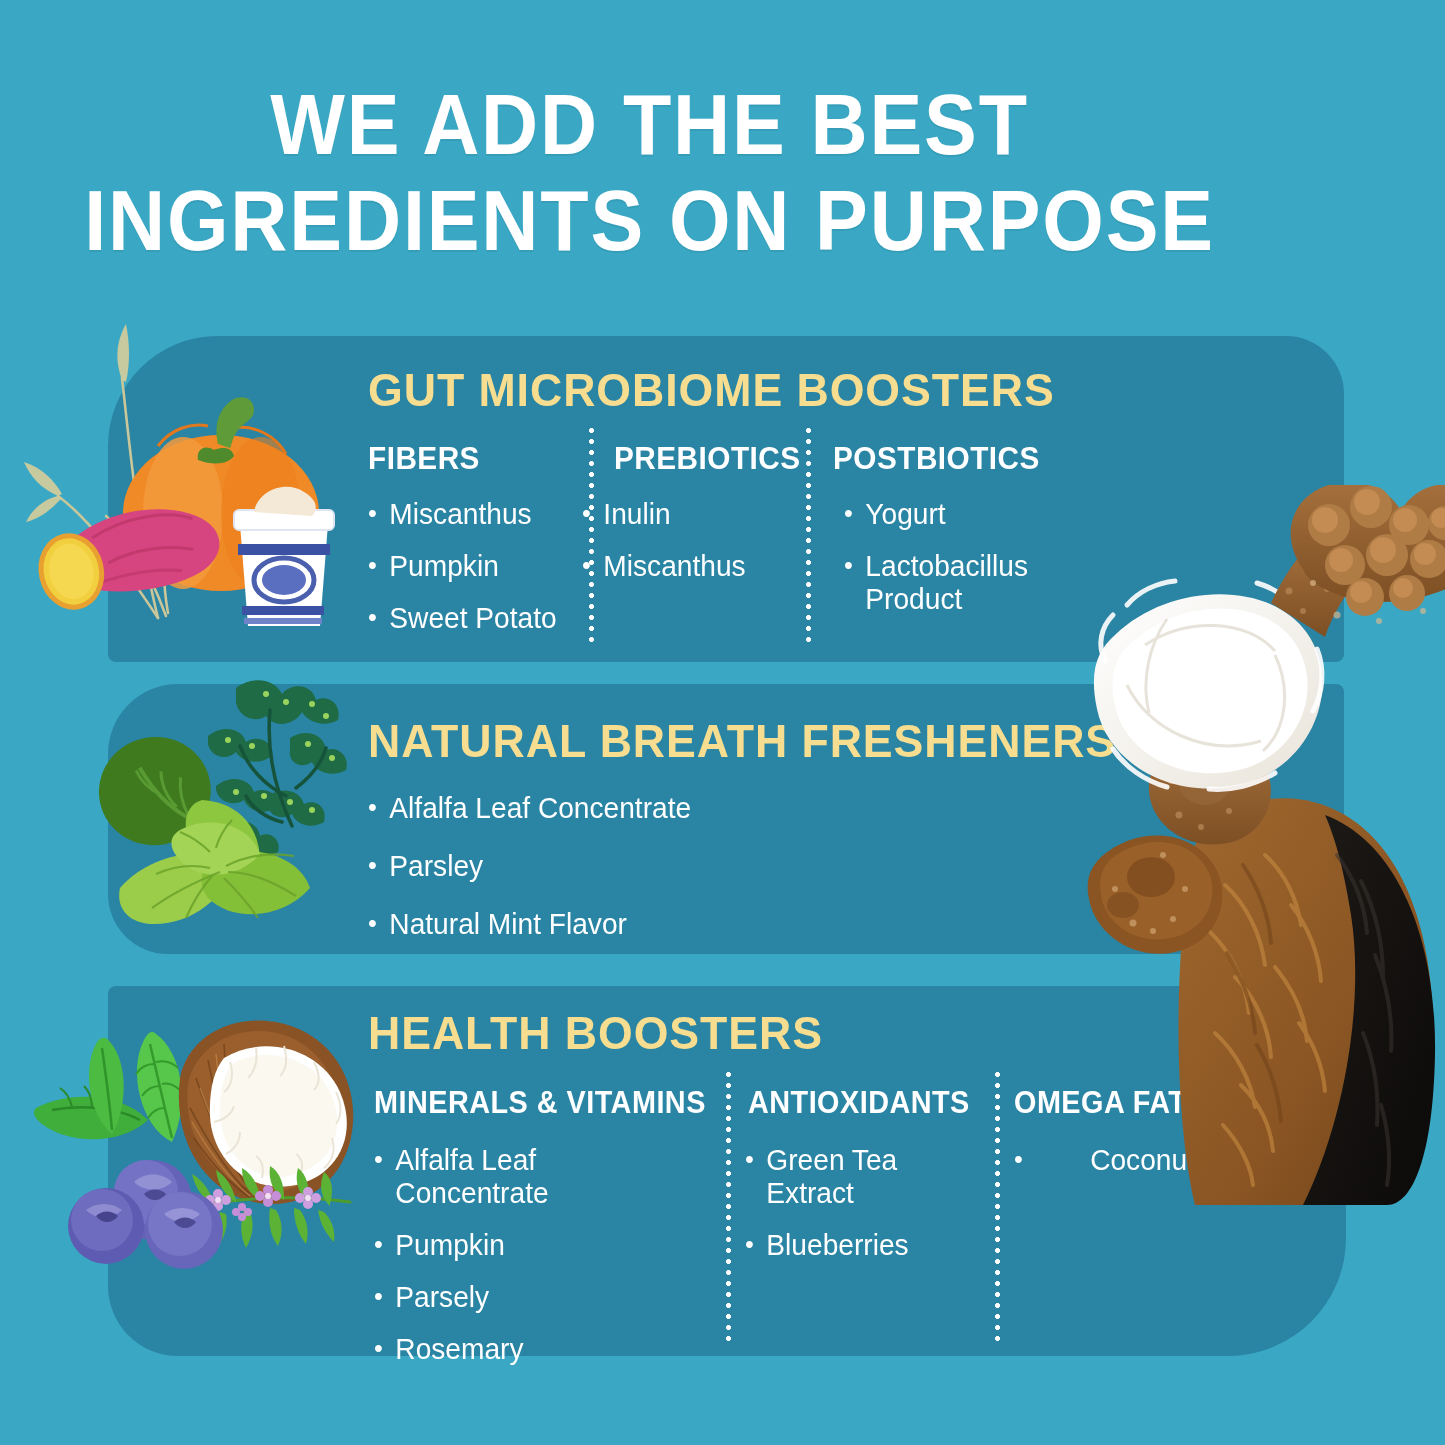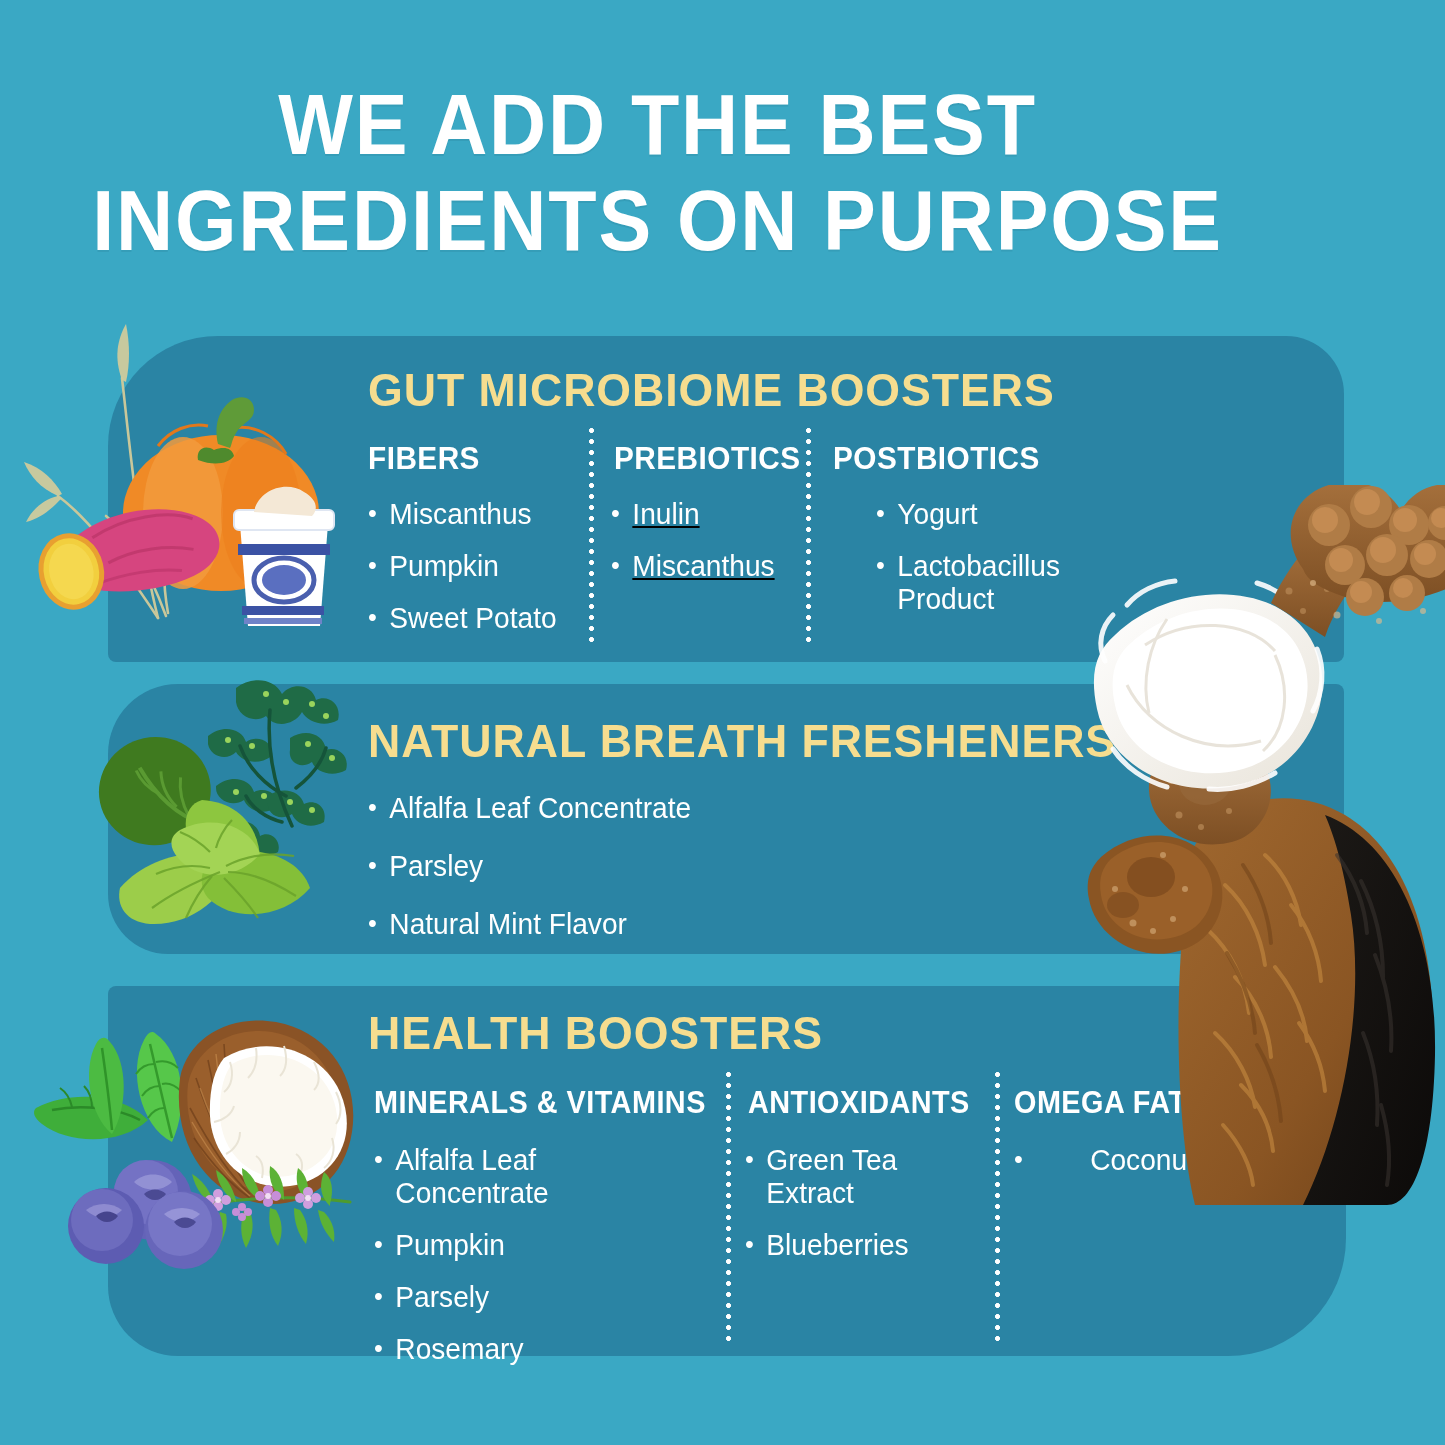--- a/index.html
+++ b/index.html
@@ -6,21 +6,21 @@
   html,body { width:1445px; height:1445px; }
   body {
     background:#3aa8c4;
     font-family:"Liberation Sans", sans-serif;
     position:relative;
     overflow:hidden;
   }
 
   
   .title-block{
-    position:absolute; left:16px; top:76px; width:1283px;
+    position:absolute; left:8px; top:76px; width:1283px;
     text-align:center; z-index:6;
   }
   .title-line{
     font-family:"Liberation Sans Narrow","Liberation Sans",sans-serif;
     font-weight:700;
     color:#ffffff;
     font-size:86px;
     line-height:96px;
     letter-spacing:2px;
     transform:scaleX(0.92);
@@ -142,26 +142,26 @@
 
 <div class="vdots" style="left:589px; top:428px; height:214px;"></div>
 <div class="vdots" style="left:806px; top:428px; height:214px;"></div>
 
 <ul class="items" style="left:368px; top:498px; width:215px;">
   <li>Miscanthus</li>
   <li>Pumpkin</li>
   <li>Sweet Potato</li>
 </ul>
 
-<ul class="items" style="left:611px; top:498px; width:190px;text-decoration:underline;">
+<ul class="items" style="left:582px; top:498px; width:190px;">
   <li>Inulin</li>
   <li>Miscanthus</li>
 </ul>
 
-<ul class="items" style="left:876px; top:498px; width:215px;">
+<ul class="items" style="left:844px; top:498px; width:215px;">
   <li>Yogurt</li>
   <li>Lactobacillus Product</li>
 </ul>
 
 <div class="sect-title" style="left:368px; top:716px;">NATURAL BREATH FRESHENERS</div>
 
 <ul class="items" style="left:368px; top:792px; width:470px;">
   <li style="margin-bottom:25px">Alfalfa Leaf Concentrate</li>
   <li style="margin-bottom:25px">Parsley</li>
   <li>Natural Mint Flavor</li>

